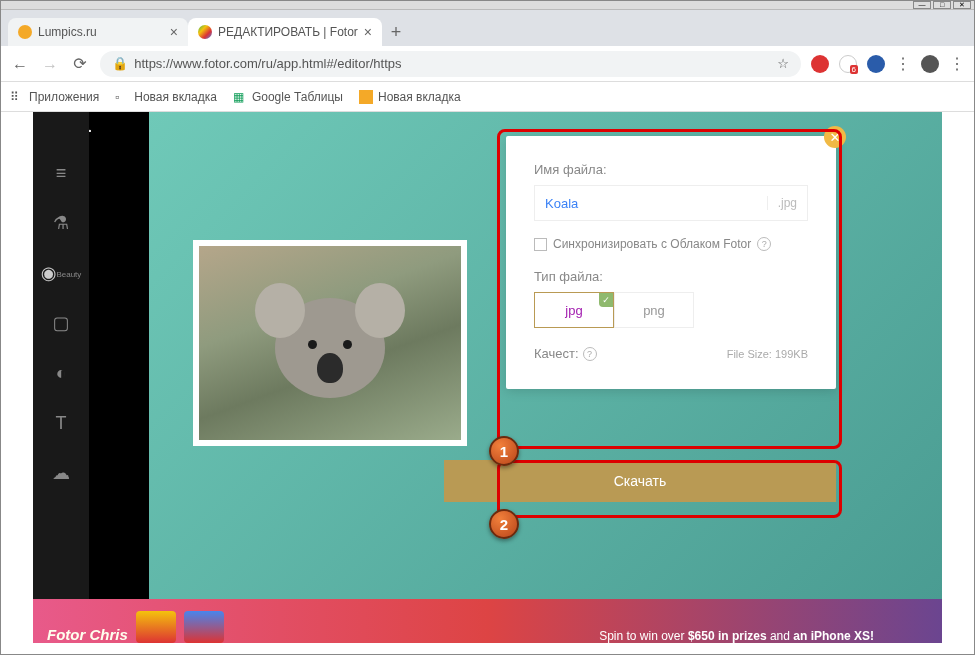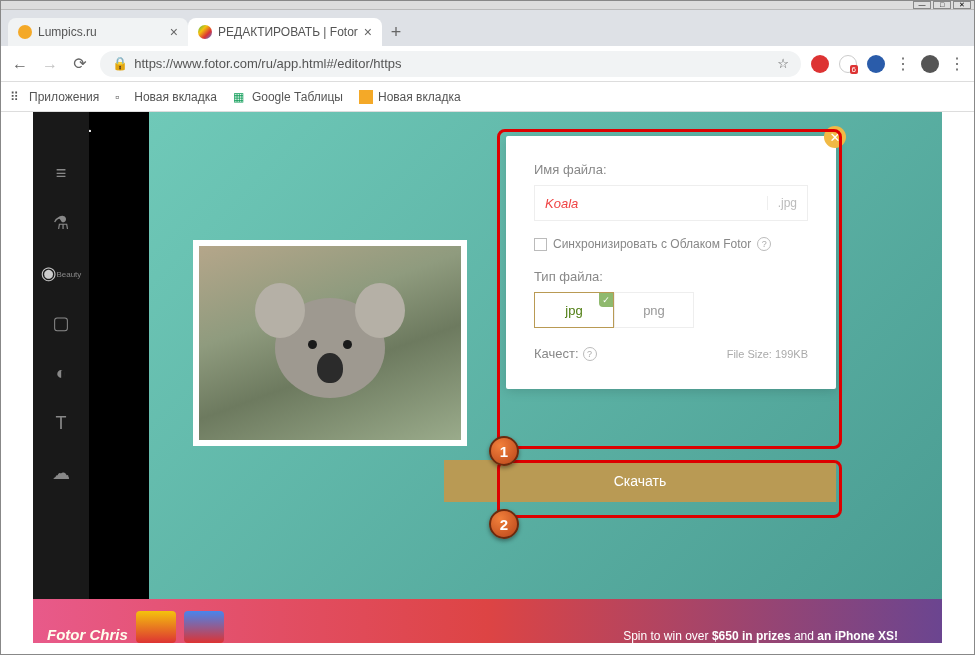--- a/index.html
+++ b/index.html
@@ -35,50 +35,50 @@
 .topbar-right { position: absolute; top: 10px; right: 12px; display: flex; align-items: center; gap: 10px; color: #ccc; font-size: 12px; }
 .user-av { width: 28px; height: 28px; border-radius: 50%; background: linear-gradient(135deg,#f4b942,#e88a2e); position: relative; }
 .user-av::after { content:''; position:absolute; top:-2px; right:-2px; width:8px; height:8px; border-radius:50%; background:#e33; }
 
 .upload-btn { position: absolute; top: 58px; right: 12px; padding: 4px 10px; border: 1px dashed #666; color: #aaa; font-size: 11px; }
 .thumb { position: absolute; top: 90px; right: 12px; width: 76px; height: 56px; background: linear-gradient(135deg,#8b9a7a,#aab89a); border: 1px solid #555; }
 .clear-btn { position: absolute; bottom: 48px; right: 12px; color: #aaa; font-size: 11px; }
 
 .banner { position: absolute; bottom: 0; left: 0; right: 0; height: 44px; background: linear-gradient(90deg,#e85a8a,#d44,#6b4590); display: flex; align-items: flex-end; padding-left: 14px; color: #fff; font-size: 12px; gap: 8px; }
 .banner-title { font-style: italic; font-weight: bold; font-size: 15px; color: #ffe; }
-.banner-text { margin-left: auto; margin-right: 44px; font-size: 12px; }
+.banner-text { margin-left: auto; margin-right: 68px; font-size: 12px; }
 
 .modal-bg { position: absolute; left: 116px; top: 0; right: 0; bottom: 44px; background: linear-gradient(135deg, #6fc9b8, #4a9c92); }
 
 .koala-preview { position: absolute; left: 160px; top: 128px; width: 274px; height: 206px; background: #fff; padding: 6px; }
 .koala-img { width: 100%; height: 100%; background: linear-gradient(160deg,#b5a68a 0%,#8f9b7e 35%,#6d7a5f 60%,#9aab8b 100%); position: relative; overflow: hidden; }
 .koala-head { position: absolute; left: 50%; top: 50%; transform: translate(-50%,-45%); width: 110px; height: 100px; background: #9e9990; border-radius: 50%; }
 .koala-ear { position: absolute; width: 50px; height: 55px; background: #b5b0a6; border-radius: 50%; top: -15px; }
 .koala-ear.l { left: -20px; }
 .koala-ear.r { right: -20px; }
 .koala-nose { position: absolute; left: 50%; top: 55%; transform: translateX(-50%); width: 26px; height: 30px; background: #2b2b2b; border-radius: 50% 50% 45% 45%; }
 .koala-eye { position: absolute; width: 9px; height: 9px; background: #1a1a1a; border-radius: 50%; top: 42%; }
 .koala-eye.l { left: 30%; }
 .koala-eye.r { right: 30%; }
 
 .dl-panel { position: absolute; right: 106px; top: 24px; width: 330px; background: #fff; border-radius: 2px; box-shadow: 0 2px 12px rgba(0,0,0,0.15); padding: 26px 28px 22px; }
 .close-x { position: absolute; top: -10px; right: -10px; width: 22px; height: 22px; border-radius: 50%; background: #f0b945; color: #fff; display: flex; align-items: center; justify-content: center; font-size: 13px; }
 
 .field-lbl { font-size: 13px; color: #888; margin-bottom: 8px; }
 .name-row { display: flex; border: 1px solid #eee; height: 36px; align-items: center; padding: 0 10px; margin-bottom: 16px; }
-.name-inp { flex: 1; border: none; outline: none; font-size: 13px; color: #ef4444; font-style: italic; }
+.name-inp { flex: 1; border: none; outline: none; font-size: 13px; color: #3b82f6; }
 .name-ext { color: #bbb; font-size: 12px; border-left: 1px solid #eee; padding-left: 10px; }
 
 .sync-row { display: flex; align-items: center; gap: 6px; font-size: 12px; color: #888; margin-bottom: 18px; }
 .sync-cb { width: 13px; height: 13px; border: 1px solid #bbb; }
 .help-q { width: 14px; height: 14px; border: 1px solid #bbb; border-radius: 50%; display: inline-flex; align-items: center; justify-content: center; font-size: 9px; color: #aaa; }
 
 .type-row { display: flex; margin-bottom: 18px; }
 .type-btn { width: 80px; height: 36px; border: 1px solid #eee; display: flex; align-items: center; justify-content: center; font-size: 13px; color: #999; position: relative; }
-.type-btn.sel { border-color: #b99a54; color: #4d7c0f; }
+.type-btn.sel { border-color: #b99a54; color: #a21caf; }
 .type-btn.sel::after { content: '✓'; position: absolute; top: 0; right: 0; width: 14px; height: 14px; background: #8fb96e; color: #fff; font-size: 9px; display: flex; align-items: center; justify-content: center; border-radius: 0 0 0 4px; }
 
 .q-head { display: flex; justify-content: space-between; align-items: center; margin-bottom: 6px; }
 .fsize { font-size: 11px; color: #aaa; }
 .q-sel { border: 1px solid #eee; height: 36px; display: flex; align-items: center; justify-content: space-between; padding: 0 12px; font-size: 13px; color: #b99a54; }
 
 .red-box { position: absolute; border: 3px solid #d00; border-radius: 8px; }
 .red-box.r1 { top: 17px; right: 100px; width: 345px; height: 320px; }
 .red-box.r2 { top: 348px; right: 100px; width: 345px; height: 58px; }
 

